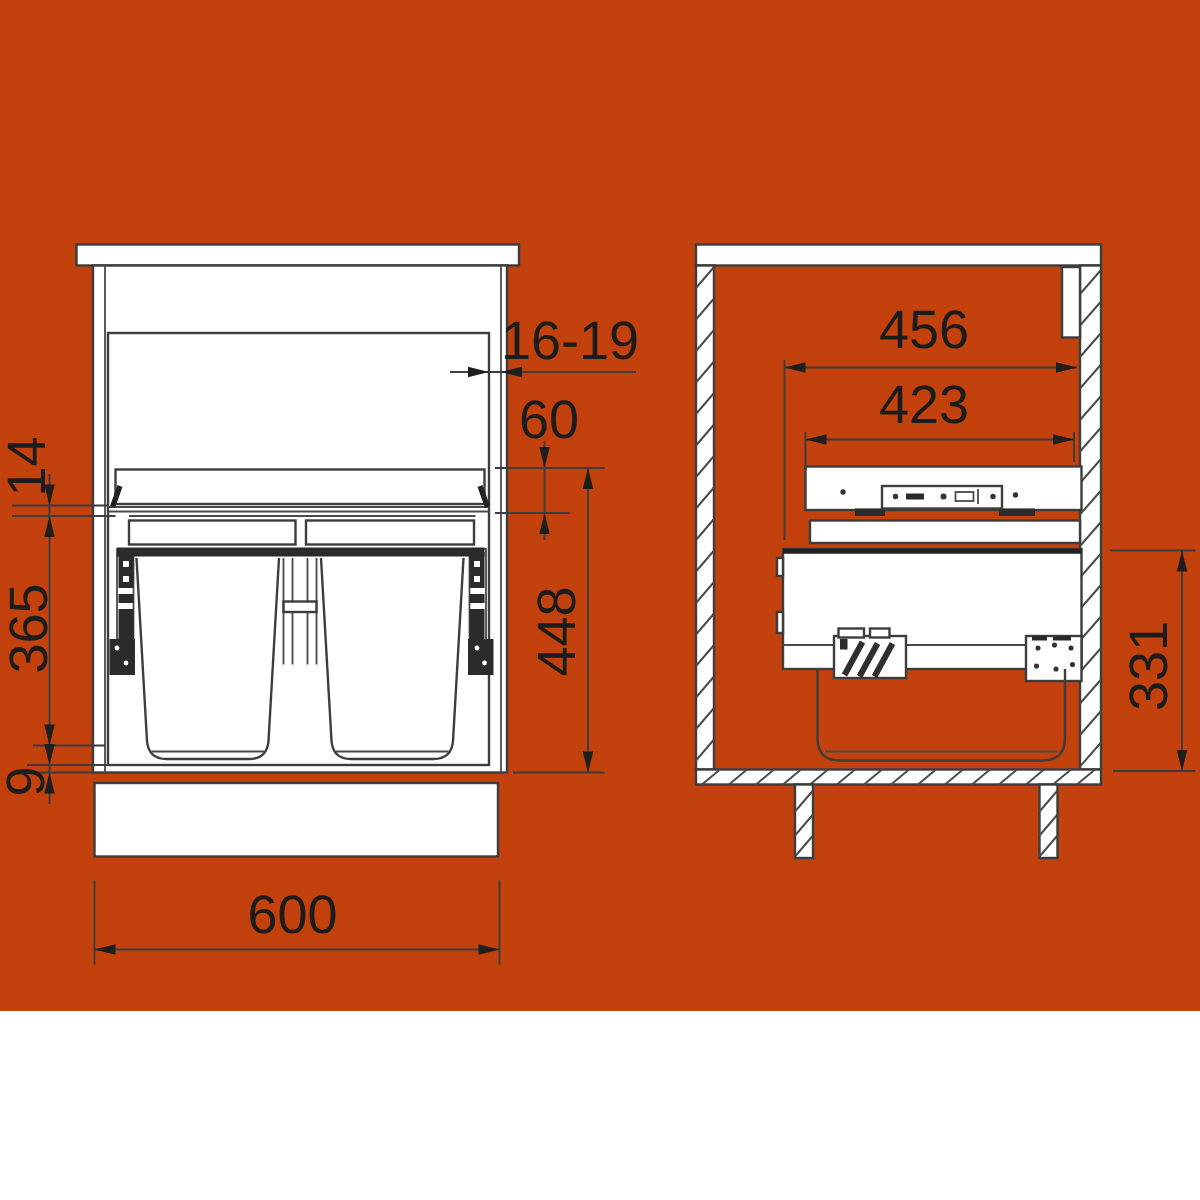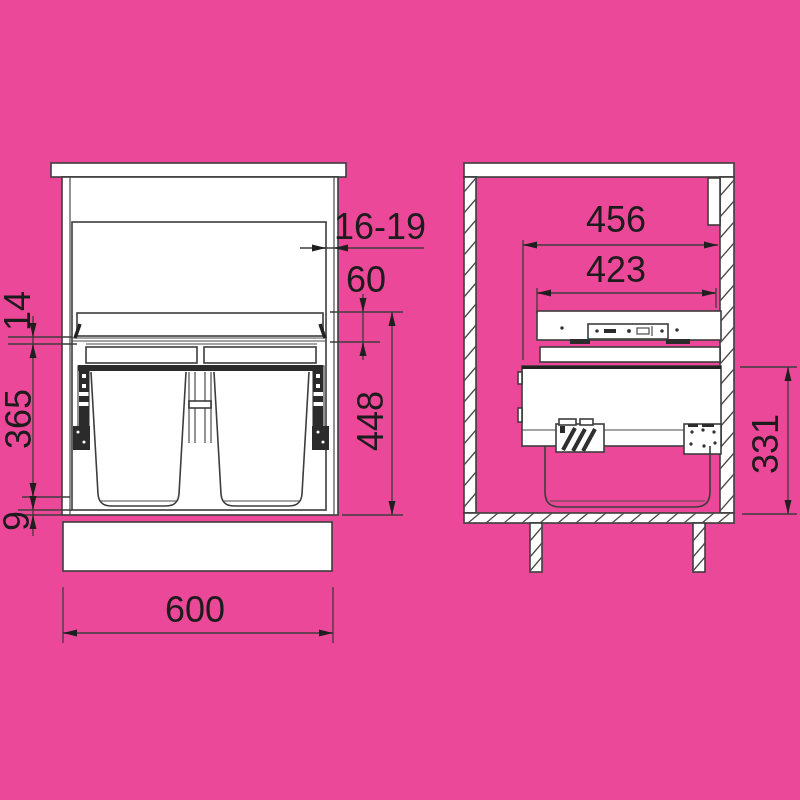--- a/index.html
+++ b/index.html
@@ -1,16 +1,16 @@
 <!DOCTYPE html>
 <html><head>
 <meta charset="utf-8">
 <style>
   html,body{margin:0;padding:0;background:#ffffff;}
-  #stage{width:800px;height:800px;position:relative;background:#ec4899;overflow:hidden;}
+  #stage{width:800px;height:674px;position:relative;background:#c2410c;overflow:hidden;}
   svg{display:block;}
   .ln{stroke:#3d3d3d;stroke-width:1.6;fill:none;}
   .lnthin{stroke:#4a4a4a;stroke-width:1.2;fill:none;}
   .white{fill:#ffffff;stroke:#3d3d3d;stroke-width:1.6;}
   .dark{fill:#2b2b2b;stroke:none;}
   .dim{stroke:#3d3d3d;stroke-width:1.3;fill:none;}
   .arr{fill:#1f1f1f;stroke:none;}
   .dimtext{font-family:"Liberation Sans","DejaVu Sans",sans-serif;font-size:36px;fill:#1c1c1c;}
   .hatch{stroke:#4a4a4a;stroke-width:1.3;fill:none;}
 </style>

